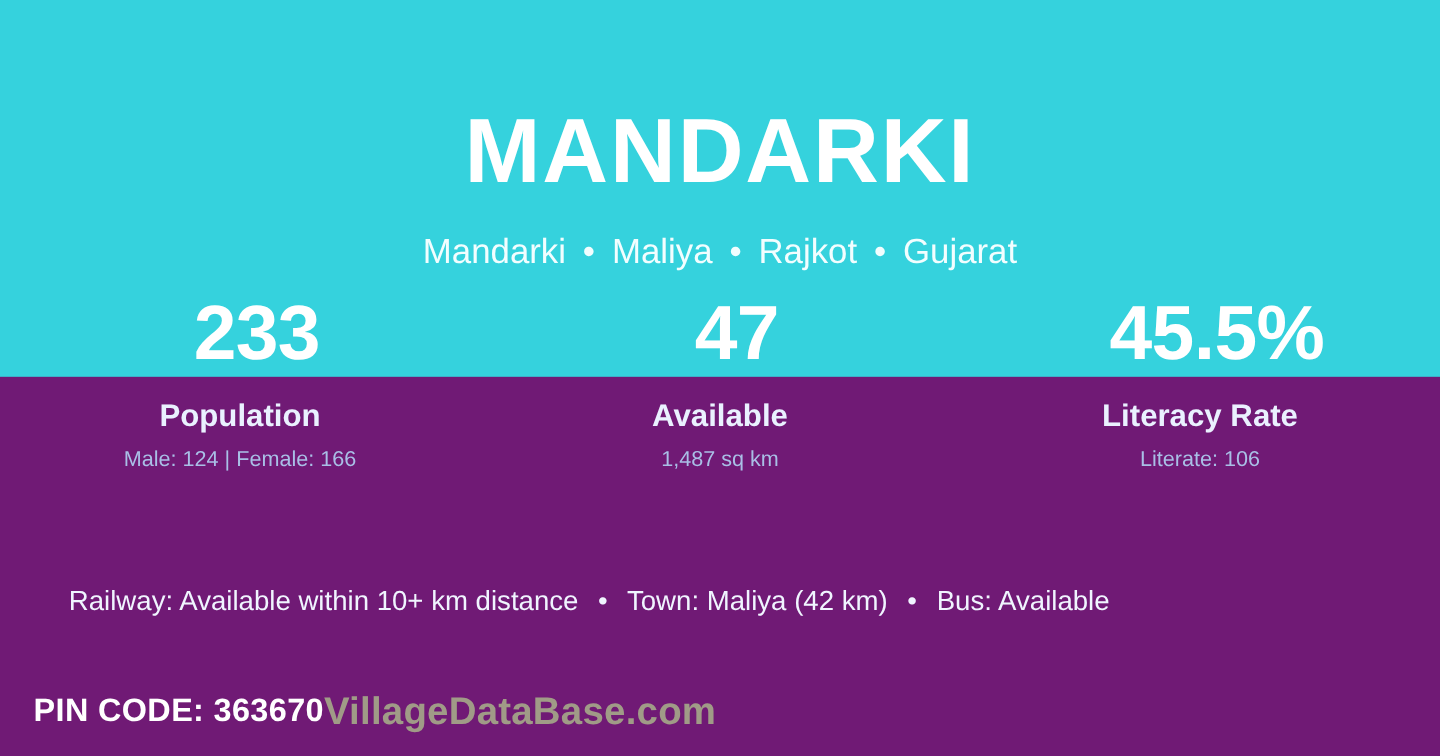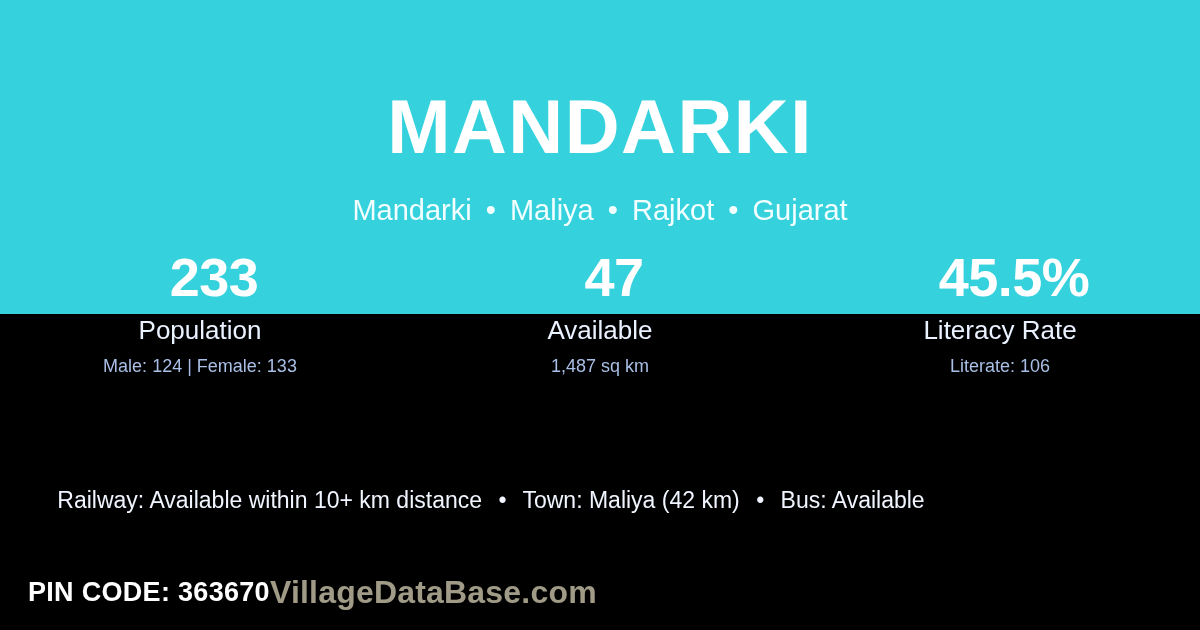--- a/index.html
+++ b/index.html
@@ -11,21 +11,21 @@
     overflow:hidden;
     background:#2B55B0;
     font-family:"Liberation Sans", sans-serif;
     -webkit-font-smoothing:antialiased;
   }
 
   .card {
     position:relative;
     width:1200px;
     height:630px;
-    background:#000000;
+    background:#701a75;
     overflow:hidden;
   }
 
   
   .hero-band {
     position:absolute;
     top:0; left:0;
     width:1200px;
     height:314px;
     background:#35D2DD;
@@ -66,32 +66,32 @@
     width:1200px;
     display:flex;
     flex-direction:row;
   }
   .stat {
     flex:1 1 0;
     text-align:center;
   }
   .stat-value {
     color:#FFFFFF;
-    font-size:54px;
+    font-size:64px;
     font-weight:bold;
     line-height:74px;
     letter-spacing:-0.5px;
     white-space:nowrap;
     padding-left:28px;
   }
   .stat-label {
-    margin-top:0;
+    margin-top:16px;
     color:#EAF1FF;
     font-size:26px;
-    font-weight:normal;
+    font-weight:bold;
     line-height:32px;
     white-space:nowrap;
   }
   .stat-sub {
     margin-top:8px;
     color:#A9BFE6;
     font-size:18px;
     font-weight:normal;
     line-height:24px;
     white-space:nowrap;
@@ -156,21 +156,21 @@
     <span>Rajkot</span>
     <span class="sep">•</span>
     <span>Gujarat</span>
   </div>
 
   <div class="stats">
 
     <div class="stat">
       <div class="stat-value">233</div>
       <div class="stat-label">Population</div>
-      <div class="stat-sub">Male: 124 | Female: 133</div>
+      <div class="stat-sub">Male: 124 | Female: 166</div>
     </div>
 
     <div class="stat">
       <div class="stat-value">47</div>
       <div class="stat-label">Available</div>
       <div class="stat-sub">1,487 sq km</div>
     </div>
 
     <div class="stat">
       <div class="stat-value">45.5%</div>

